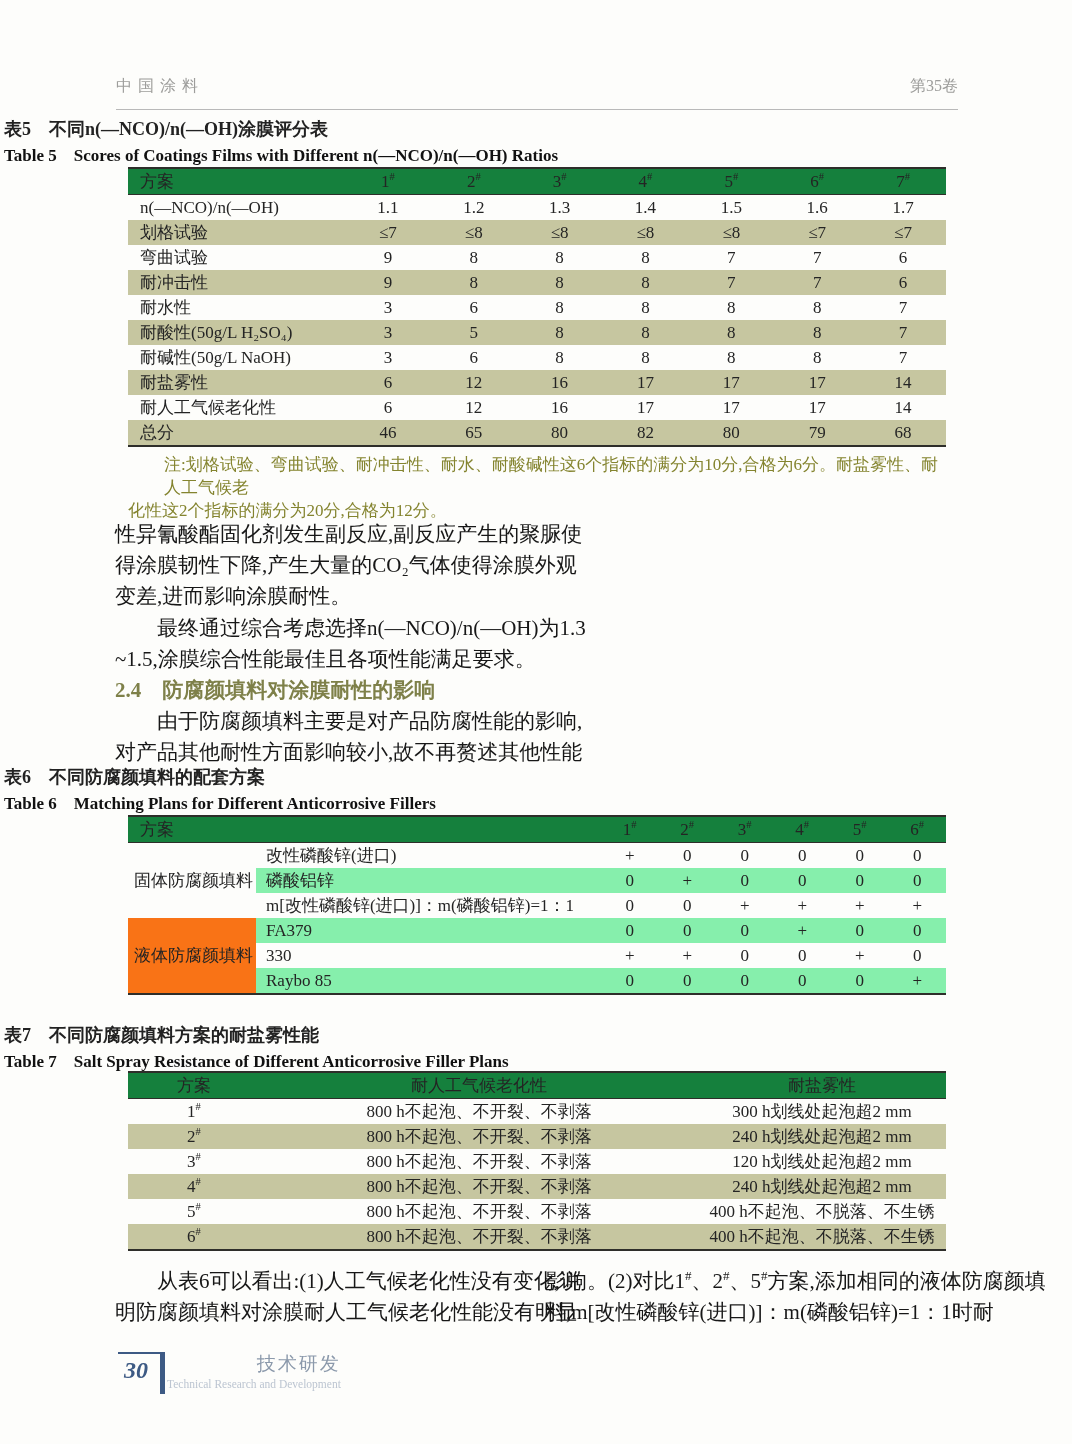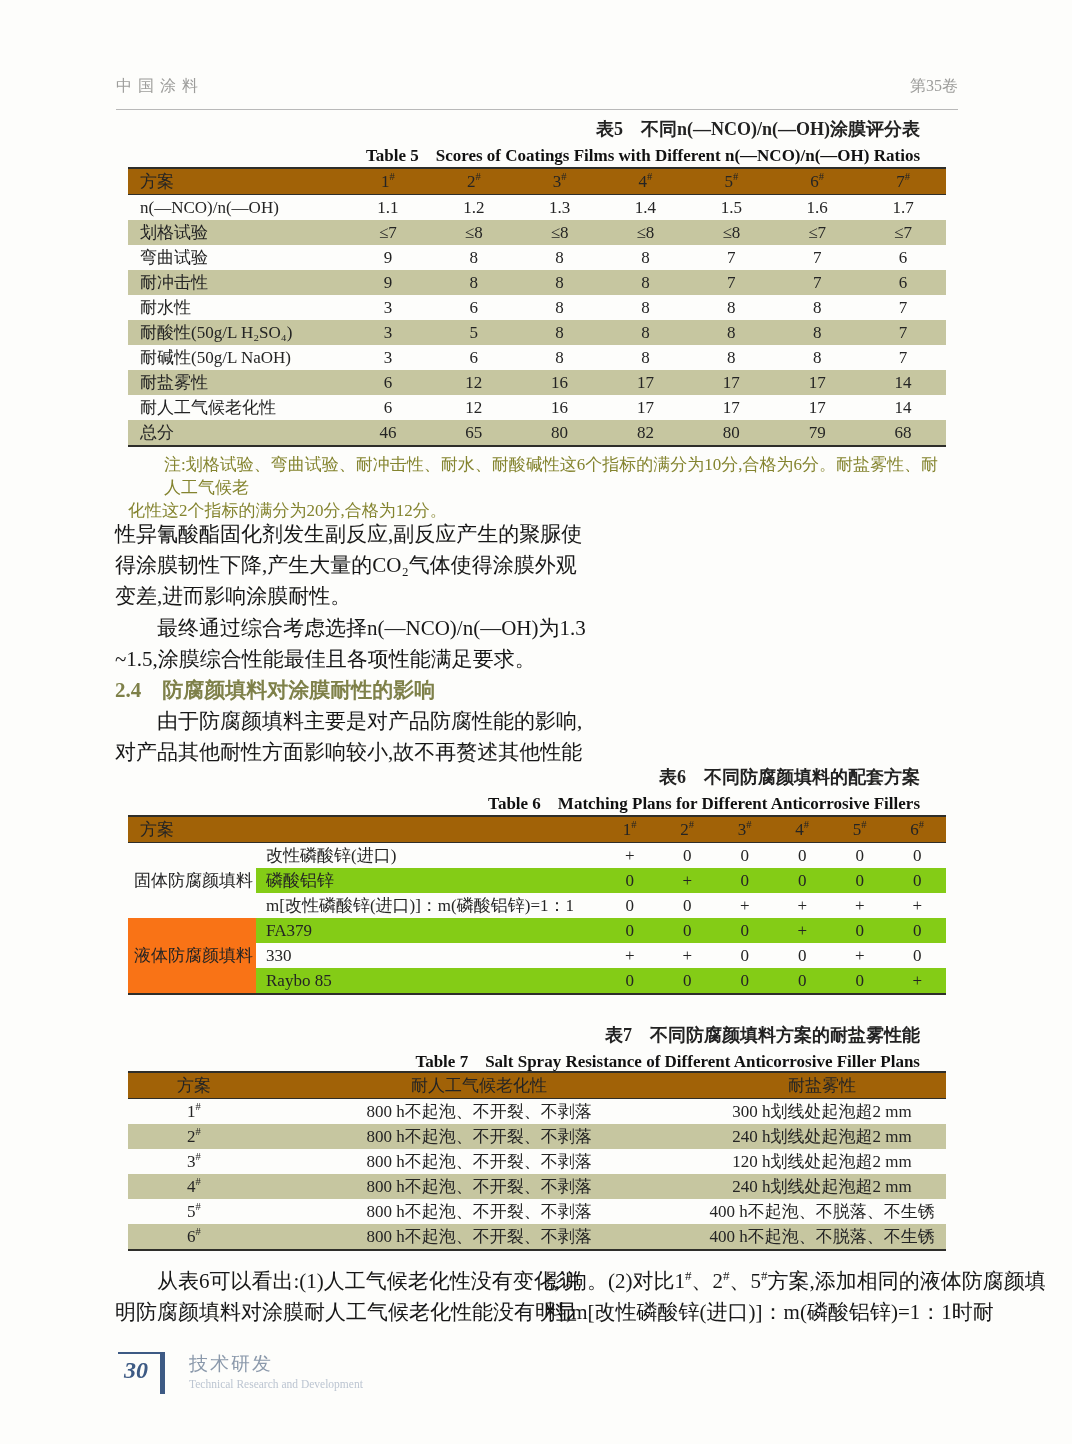--- a/index.html
+++ b/index.html
@@ -16,78 +16,78 @@
   
   .jheader{
     position:absolute;top:76px;left:116px;width:842px;
     border-bottom:1px solid #b9b9b9;
     padding-bottom:12px;
     color:#9d9d9b;font-size:16px;
     display:flex;justify-content:space-between;align-items:flex-end;
   }
   .jheader .jname{letter-spacing:6px;}
   
-  .tbl-title{position:absolute;left:16px;width:904px;text-align:right;line-height:1;}
+  .tbl-title{position:absolute;left:4px;width:904px;text-align:left;line-height:1;}
   .tbl-title .cn{font-weight:bold;font-size:18px;color:#222;}
   .tbl-title .en{font-weight:bold;font-size:17px;color:#111;margin-top:9px;}
   
   table.datatbl{
     position:absolute;left:128px;width:818px;
     border-collapse:collapse;table-layout:fixed;
     font-size:17px;color:#242424;
     border-top:2px solid #2e2e2a;
     border-bottom:2px solid #2e2e2a;
   }
   table.datatbl th,table.datatbl td{
     font-weight:normal;padding:0 3px;height:25px;
     text-align:center;vertical-align:middle;
     white-space:nowrap;overflow:hidden;
   }
   table.datatbl thead tr{
-    background:#a16207;
+    background:#15803d;
     border-bottom:1.5px solid #2e2e2a;
   }
   sup.hash{font-size:62%;vertical-align:super;line-height:0;}
   
   #table5 th.lbl,#table5 td.lbl{text-align:left;padding-left:12px;}
   #table5 tbody tr:nth-child(even){background:#c6c6a0;}
   
   .t5note{
     position:absolute;left:128px;width:818px;
     font-size:17px;line-height:23px;color:#84842f;
   }
   .t5note .nline1{padding-left:36px;}
   
   .bodycol{position:absolute;width:418px;font-size:21px;line-height:31.2px;color:#171717;}
   .line{white-space:nowrap;}
   .line.indent{padding-left:42px;}
   .line.heading{color:#7e8049;font-weight:bold;}
   
   #table6 td.item{text-align:left;padding-left:10px;}
   #table6 td.group{text-align:right;padding-left:6px;}
-  #table6 tr.stripe td:not(.group){background:#84cc16;}
+  #table6 tr.stripe td:not(.group){background:#86efac;}
   #table6 td.group.gliquid{background:#f97316;}
   #table6 th.corner{text-align:left;padding-left:12px;}
   
   #table7 tbody tr:nth-child(even){background:#c6c6a0;}
   
   .pfooter{
     position:absolute;top:1352px;left:118px;
     display:flex;align-items:flex-start;
   }
   .pnumwrap{
     border-top:2px solid #3d5a84;
     padding:3px 12px 0 6px;
   }
   .pnum{
     font-style:italic;font-weight:bold;
     font-size:24px;color:#3d5a84;
   }
   .vbar{width:5px;height:42px;background:#3d5a84;}
-  .flabels{padding-left:24px;padding-top:2px;line-height:1;}
+  .flabels{padding-left:2px;padding-top:2px;line-height:1;text-align:right;}
   .flabel-cn{font-size:19px;color:#8b99ab;letter-spacing:2px;}
   .flabel-en{font-size:11.5px;color:#bcc5d1;margin-top:6px;}
 </style>
 </head>
 <body>
 
 <div class="page">
 
   <div class="jheader">
     <span class="jname">中国涂料</span>

